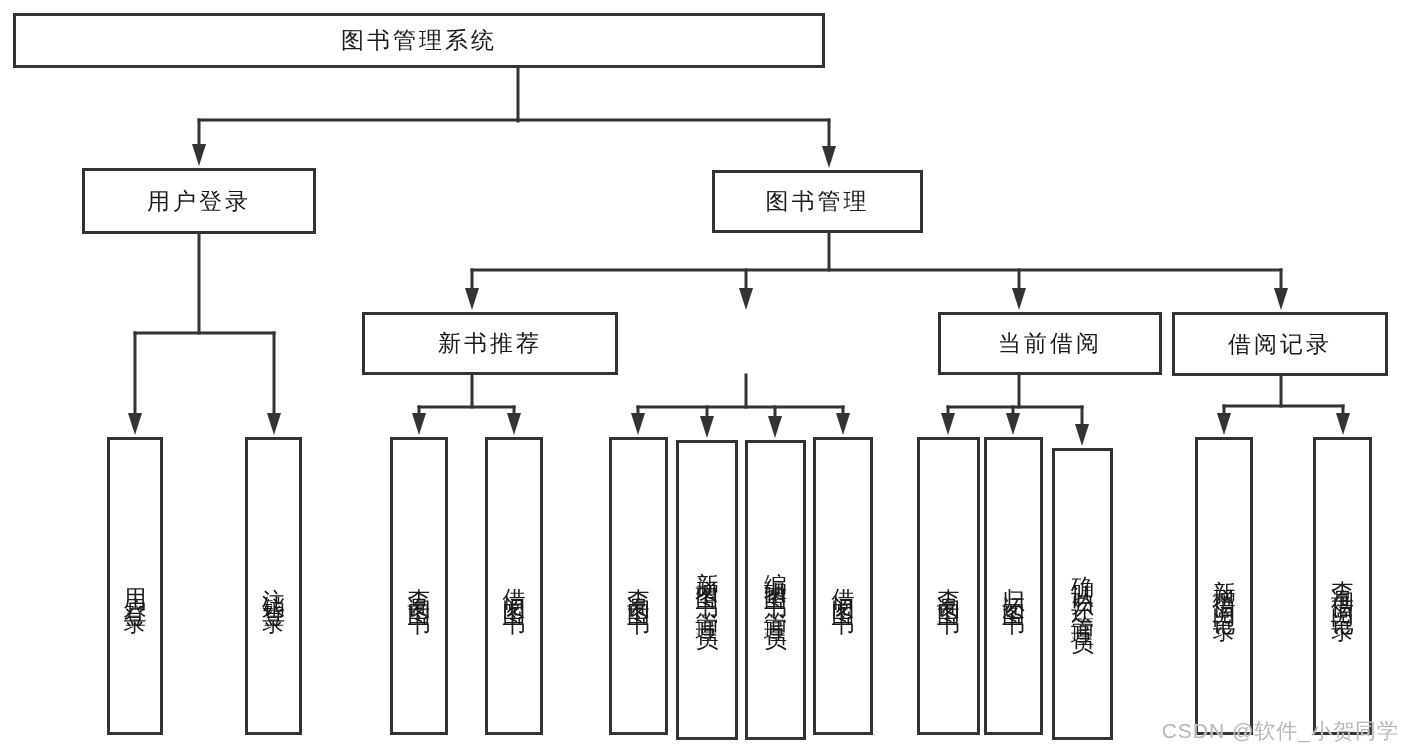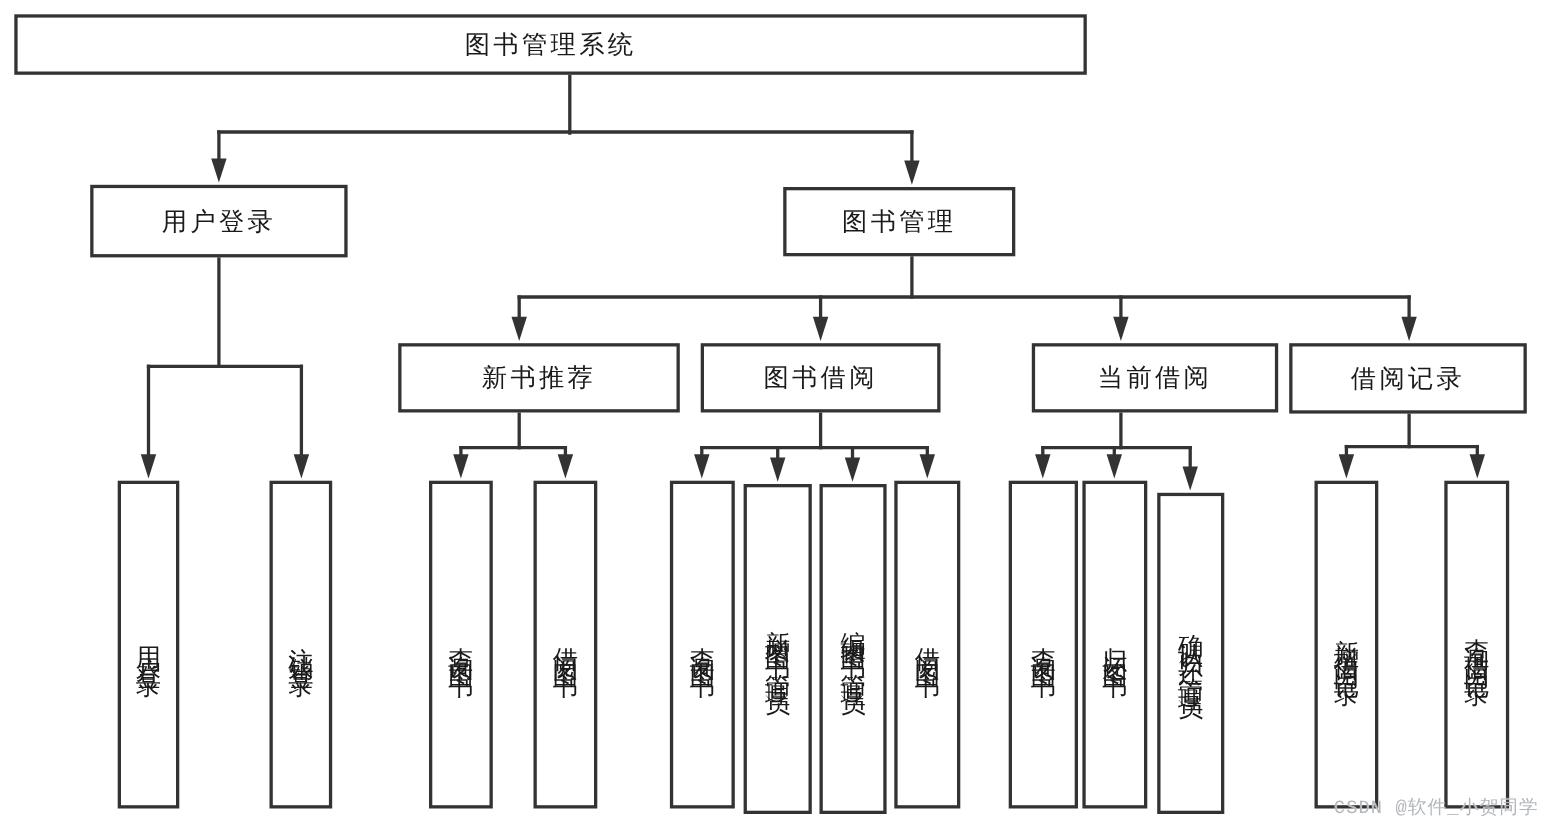--- a/index.html
+++ b/index.html
@@ -37,27 +37,26 @@
     text-orientation: mixed;
     font-size: 23px;
     letter-spacing: 8px;
     line-height: 1;
     white-space: nowrap;
   }
   .watermark {
     position: absolute;
     right: 6px;
     bottom: 2px;
-    font-size: 17px;
+    font-size: 21px;
     letter-spacing: 1px;
     color: #b3b7bb;
     text-shadow: 0 0 1px #ffffff;
     white-space: nowrap;
     z-index: 5;
-    font-family: Liberation Mono, monospace;
   }
 </style>
 </head>
 <body>
 
 <div class="canvas">
 
   <svg class="wires" viewBox="0 0 1405 747" xmlns="http://www.w3.org/2000/svg">
     <g stroke="#333333" stroke-width="3" fill="none" stroke-linecap="square">
       <g>
@@ -124,37 +123,34 @@
       <polygon points="768,416 782,416 775,438"></polygon>
       <polygon points="836,413 850,413 843,435"></polygon>
       <polygon points="941,413 955,413 948,435"></polygon>
       <polygon points="1006,413 1020,413 1013,435"></polygon>
       <polygon points="1075,424 1089,424 1082,446"></polygon>
       <polygon points="1217,413 1231,413 1224,435"></polygon>
       <polygon points="1336,413 1350,413 1343,435"></polygon>
     </g>
   </svg>
 
-  <div class="box h" style="left:13px; top:13px; width:975px; height:55px">
+  <div class="box h" style="left:13px; top:13px; width:812px; height:55px">
     <span>图书管理系统</span>
   </div>
 
   <div class="box h" style="left:82px; top:168px; width:234px; height:66px">
     <span>用户登录</span>
   </div>
   <div class="box h" style="left:712px; top:170px; width:211px; height:63px">
     <span>图书管理</span>
   </div>
 
   <div class="box h" style="left:362px; top:312px; width:256px; height:63px">
     <span>新书推荐</span>
   </div>
-  <div class="box h" style="left:637px; top:312px; width:218px; height:63px">
-    <span>图书借阅</span>
-  </div>
   <div class="box h" style="left:938px; top:312px; width:224px; height:63px">
     <span>当前借阅</span>
   </div>
   <div class="box h" style="left:1172px; top:312px; width:216px; height:64px">
     <span>借阅记录</span>
   </div>
 
   <div class="box v" style="left:107px; top:437px; width:56px; height:298px">
     <span>用户登录</span>
   </div>

